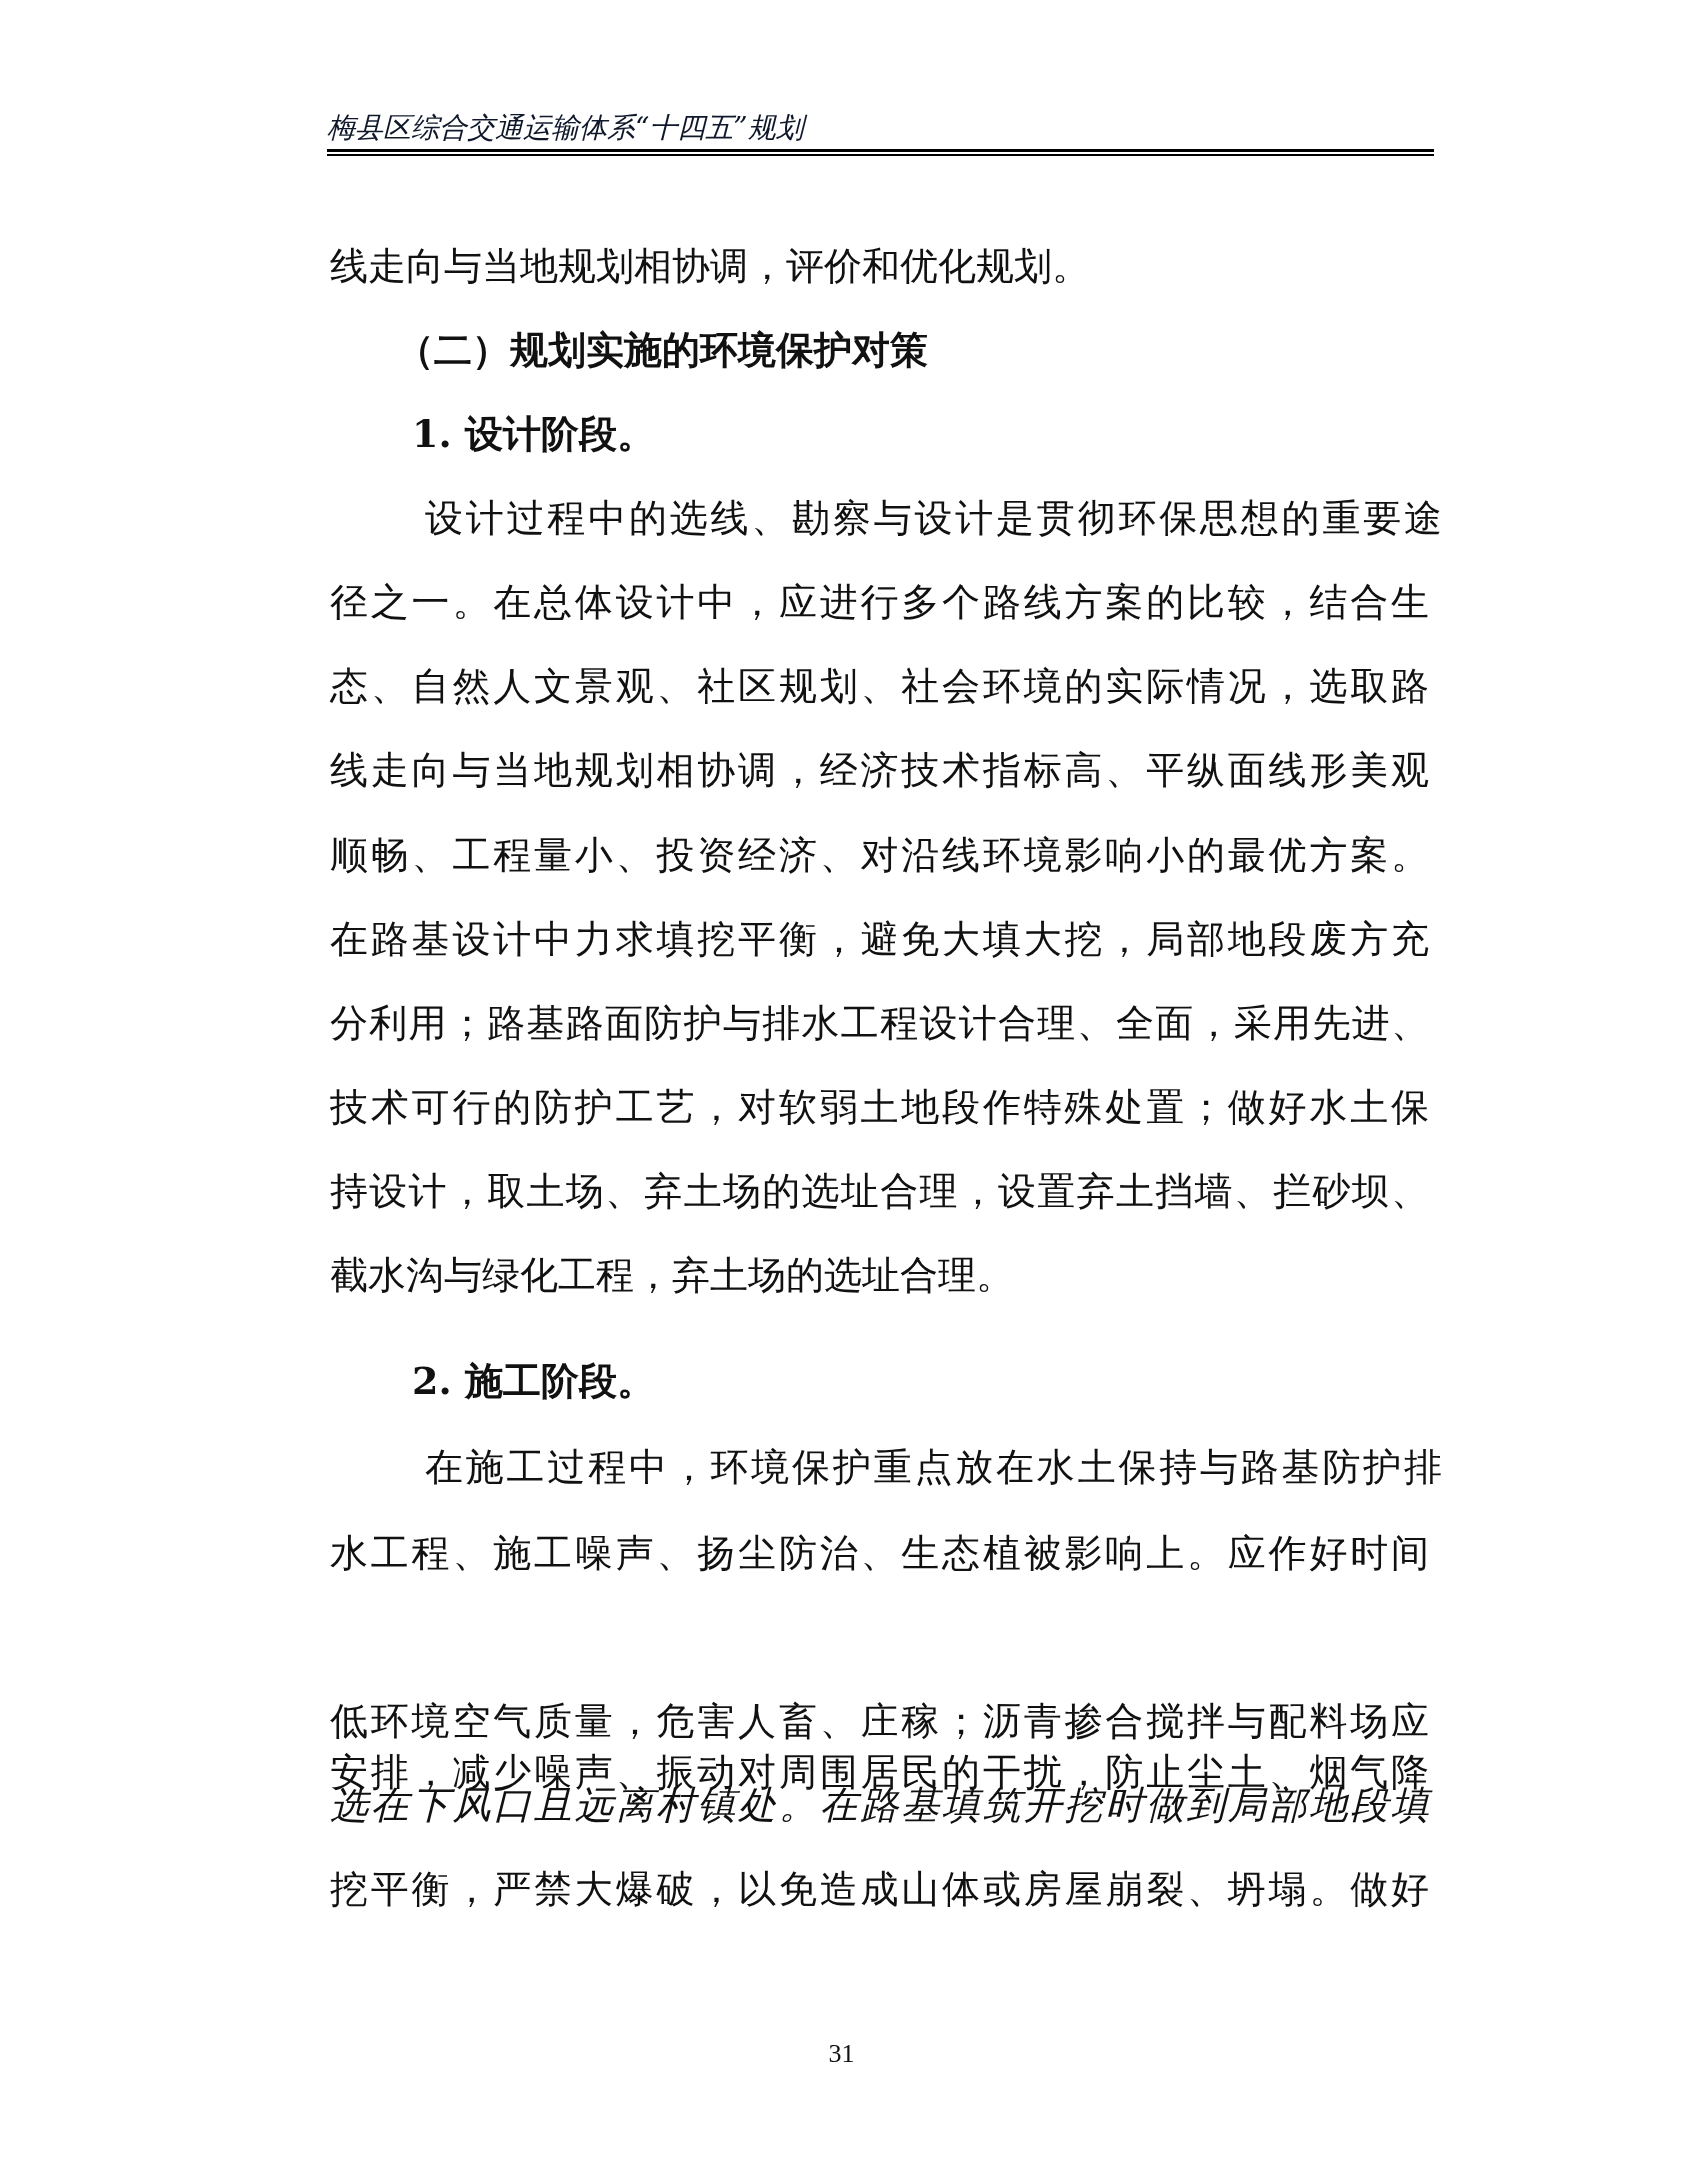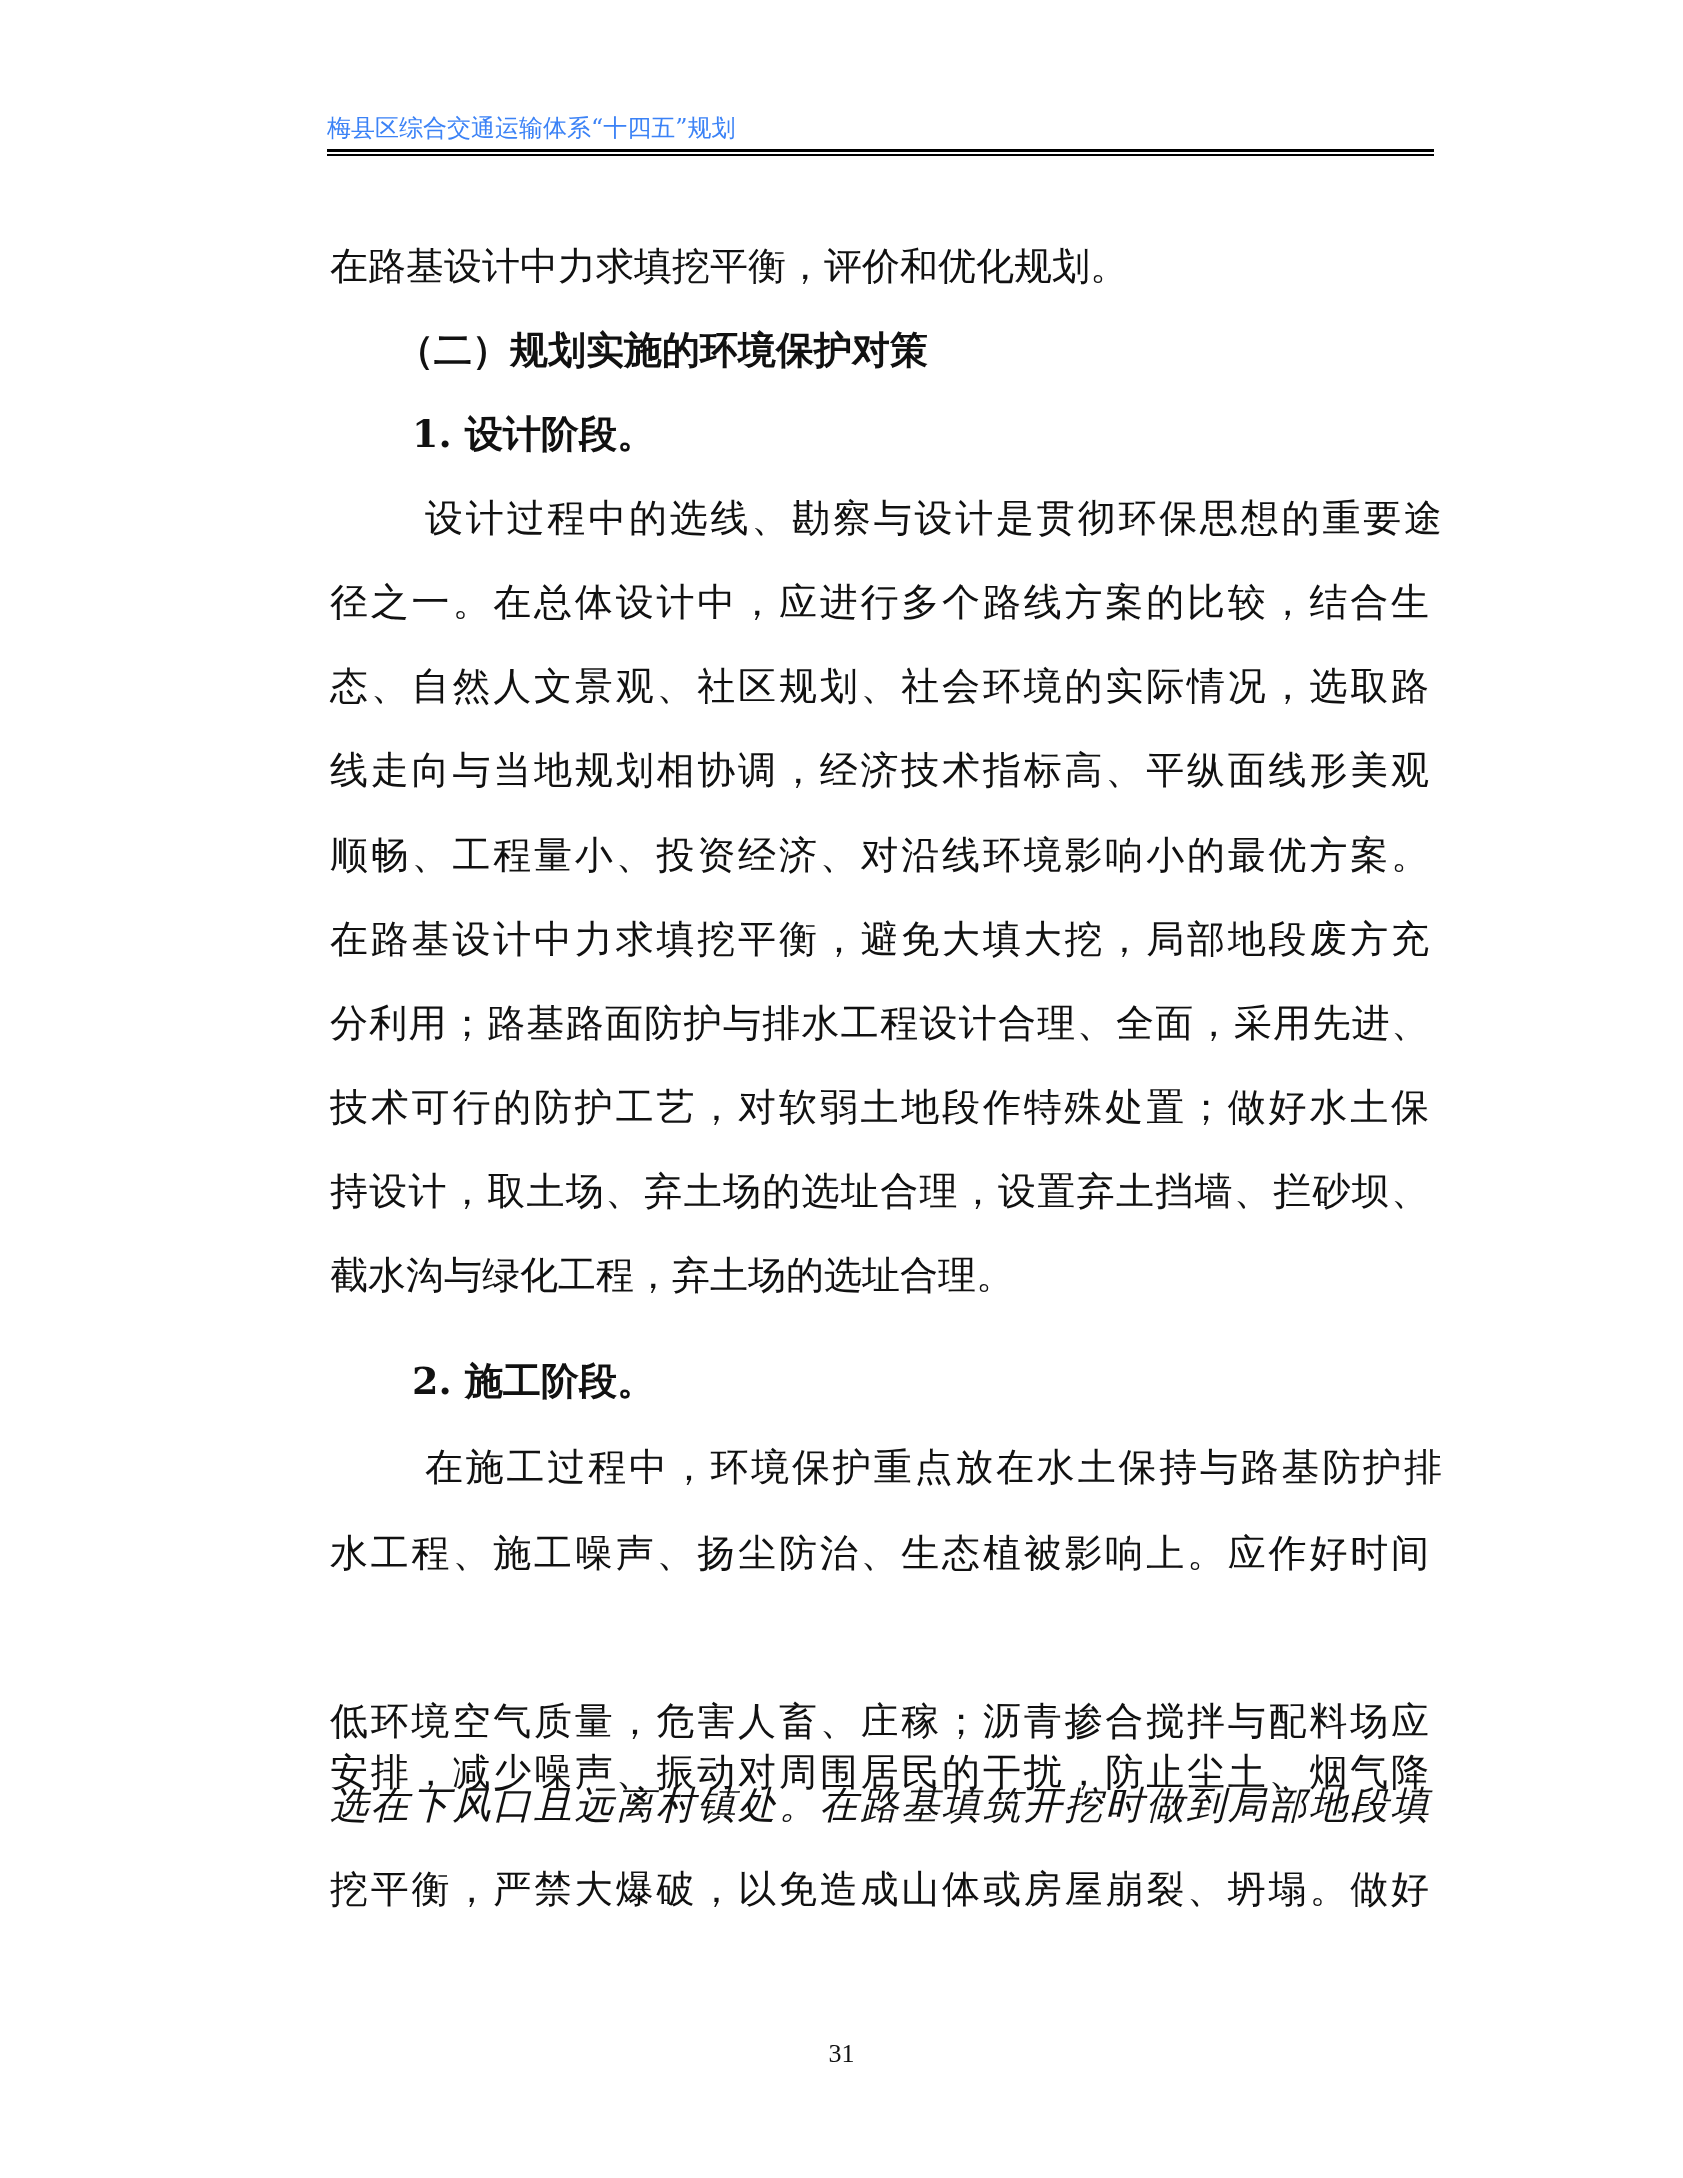--- a/index.html
+++ b/index.html
@@ -1,37 +1,37 @@
 <!DOCTYPE html>
 <html><head>
 <meta charset="utf-8">
 <style>
   html, body { margin:0; padding:0; background:#ffffff; }
   body { width:1683px; height:2178px; position:relative; overflow:hidden;
          font-family: "DejaVu Serif", "Liberation Serif", serif; color:#111; }
-  .page-header { position:absolute; left:327px; top:111px; font-size:24px; line-height:34px; letter-spacing:0px; color:#3b82f6; }
+  .page-header { position:absolute; left:327px; top:111px; font-size:28px; line-height:34px; letter-spacing:0px; color:#0f172a;font-style:italic; }
   .rule-thick { position:absolute; left:327px; width:1107px; top:149px; height:3px; background:#000; }
   .rule-thin { position:absolute; left:327px; width:1107px; top:154px; height:2px; background:#000; }
   .line { position:absolute; left:330px; width:1099px; font-size:38px; line-height:44px; white-space:nowrap;
           text-align:justify; text-align-last:justify; letter-spacing:0; }
   .line.last { text-align-last:left; }
   .line.indent { left:412px; width:1017px;margin-left:13px; }
   .heading { position:absolute; left:396px; font-size:38px; line-height:44px; font-weight:bold; white-space:nowrap; }
   .subheading { position:absolute; left:412px; font-size:38px; line-height:44px; font-weight:bold; white-space:nowrap; }
   .page-number { position:absolute; left:0; width:1683px; text-align:center; top:2039px; font-size:26px; line-height:30px;
                  font-family:"Liberation Serif", serif; }
 </style>
 </head>
 <body>
 
 <div class="page-header">梅县区综合交通运输体系“十四五”规划</div>
 <div class="rule-thick"></div>
 <div class="rule-thin"></div>
 
-<div class="line last" style="top:244px;">在路基设计中力求填挖平衡，评价和优化规划。</div>
+<div class="line last" style="top:244px;">线走向与当地规划相协调，评价和优化规划。</div>
 
 <div class="heading" style="top:328px;">（二）规划实施的环境保护对策</div>
 
 <div class="subheading" style="top:412px;">1. 设计阶段。</div>
 
 <div>
   <div class="line indent" style="top:496px;">设计过程中的选线、勘察与设计是贯彻环保思想的重要途</div>
   <div class="line" style="top:580px;">径之一。在总体设计中，应进行多个路线方案的比较，结合生</div>
   <div class="line" style="top:664px;">态、自然人文景观、社区规划、社会环境的实际情况，选取路</div>
   <div class="line" style="top:748px;">线走向与当地规划相协调，经济技术指标高、平纵面线形美观</div>

